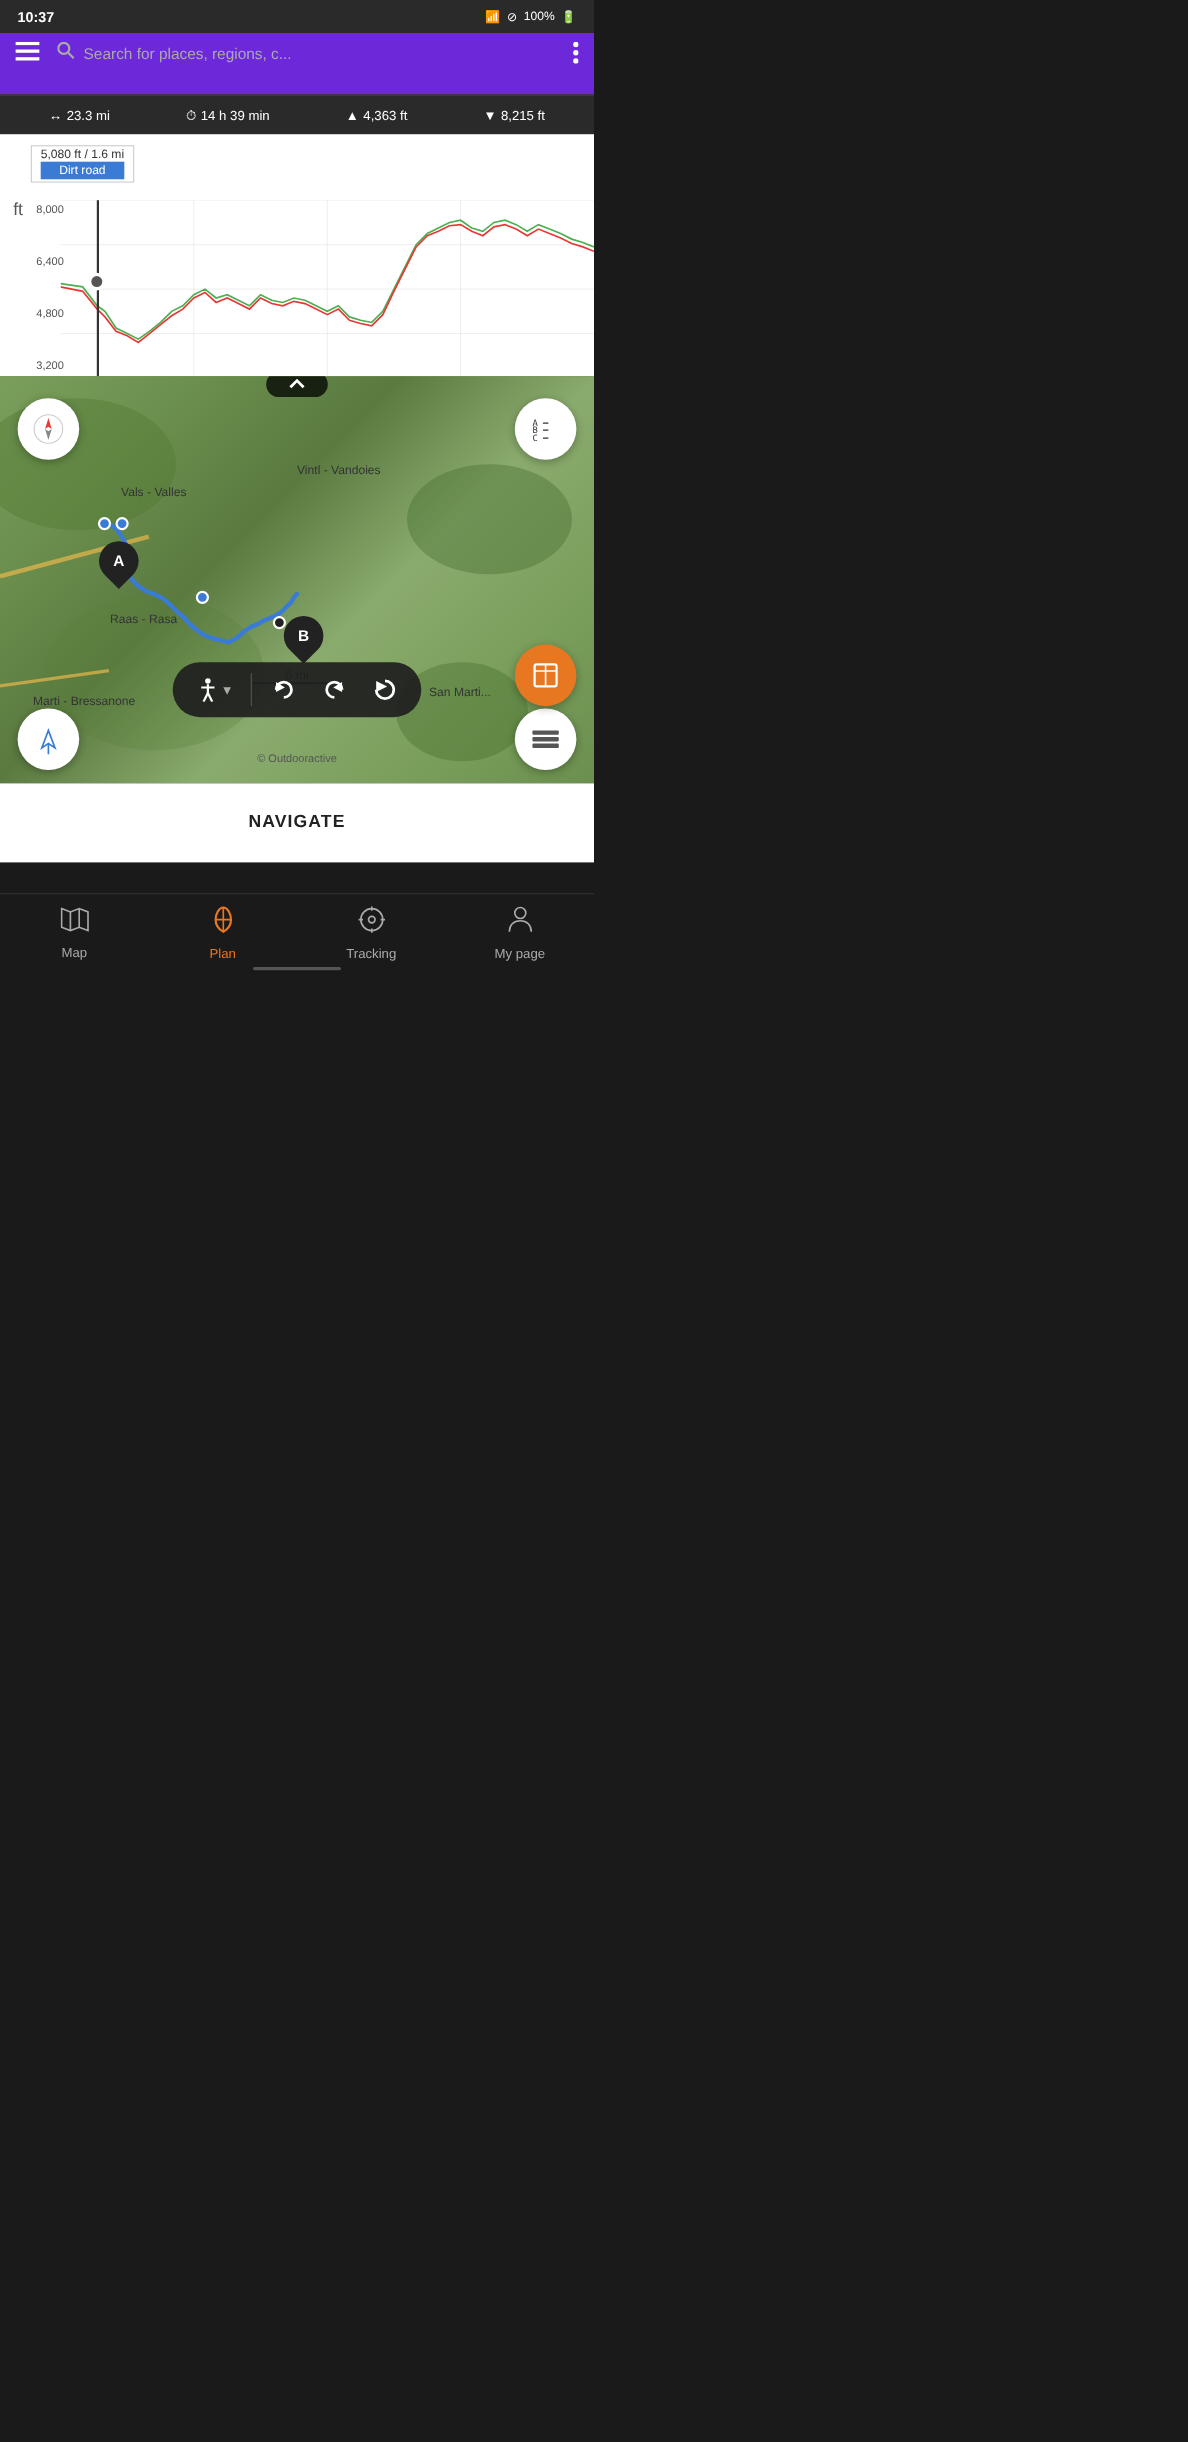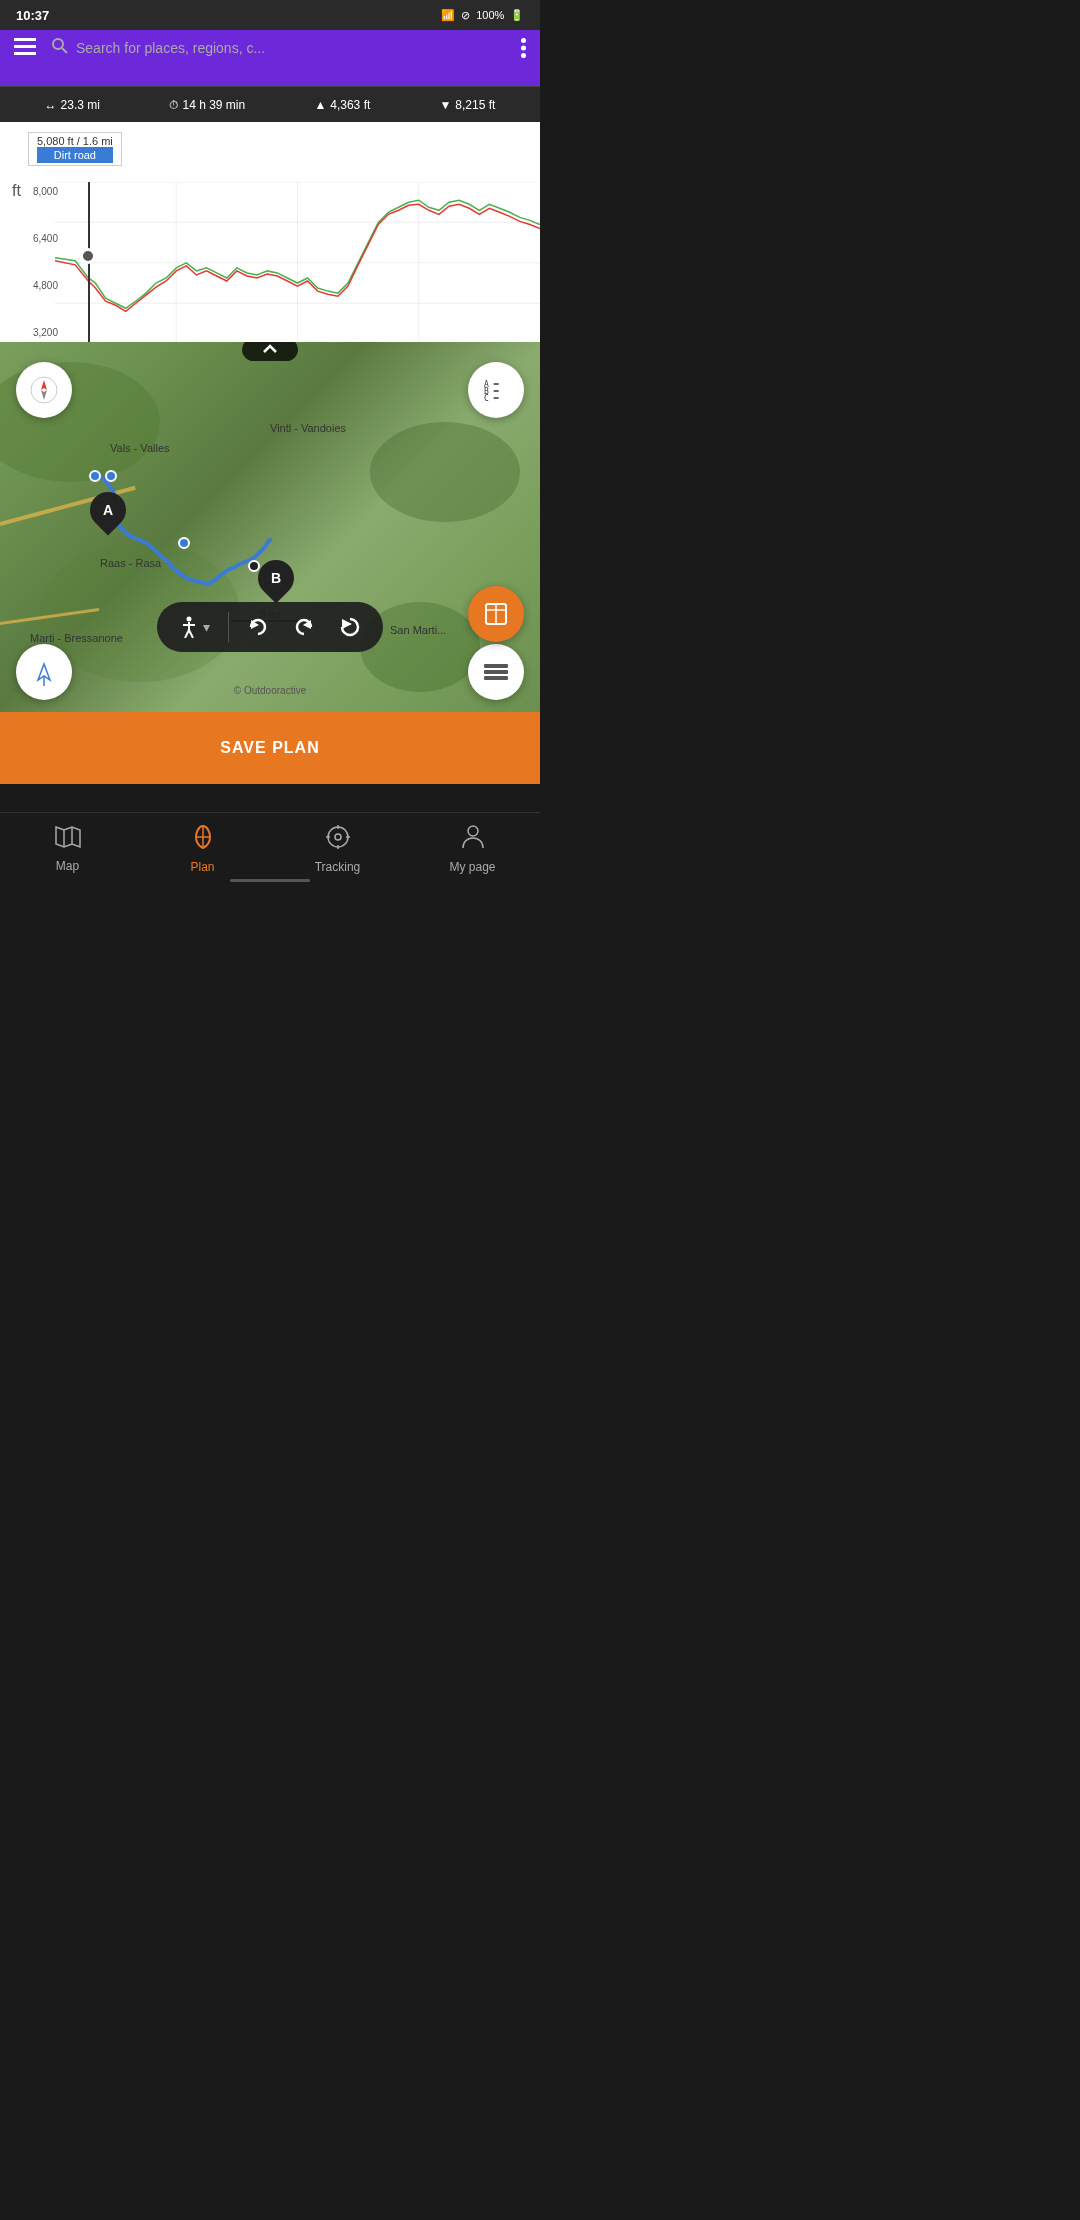--- a/index.html
+++ b/index.html
@@ -626,21 +626,21 @@
       </svg>
     </button>
   </div>
 
   <div class="copyright">
     <span>© Outdooractive</span>
   </div>
 </div>
 
 <div class="action-buttons">
-  <button class="btn-save-plan">SAVE PLAN</button>
+  <button class="btn-navigate">NAVIGATE</button>
 </div>
 
 <div class="bottom-nav-wrapper">
   <div class="bottom-nav">
     <div class="nav-item">
       <span class="nav-icon">
         <svg width="26" height="24" viewBox="0 0 26 24">
           <polygon points="1,2 9,5 17,2 25,5 25,22 17,19 9,22 1,19" stroke="#aaa" stroke-width="1.5" fill="none"></polygon>
           <line x1="9" y1="5" x2="9" y2="22" stroke="#aaa" stroke-width="1.5"></line>
           <line x1="17" y1="2" x2="17" y2="19" stroke="#aaa" stroke-width="1.5"></line>

